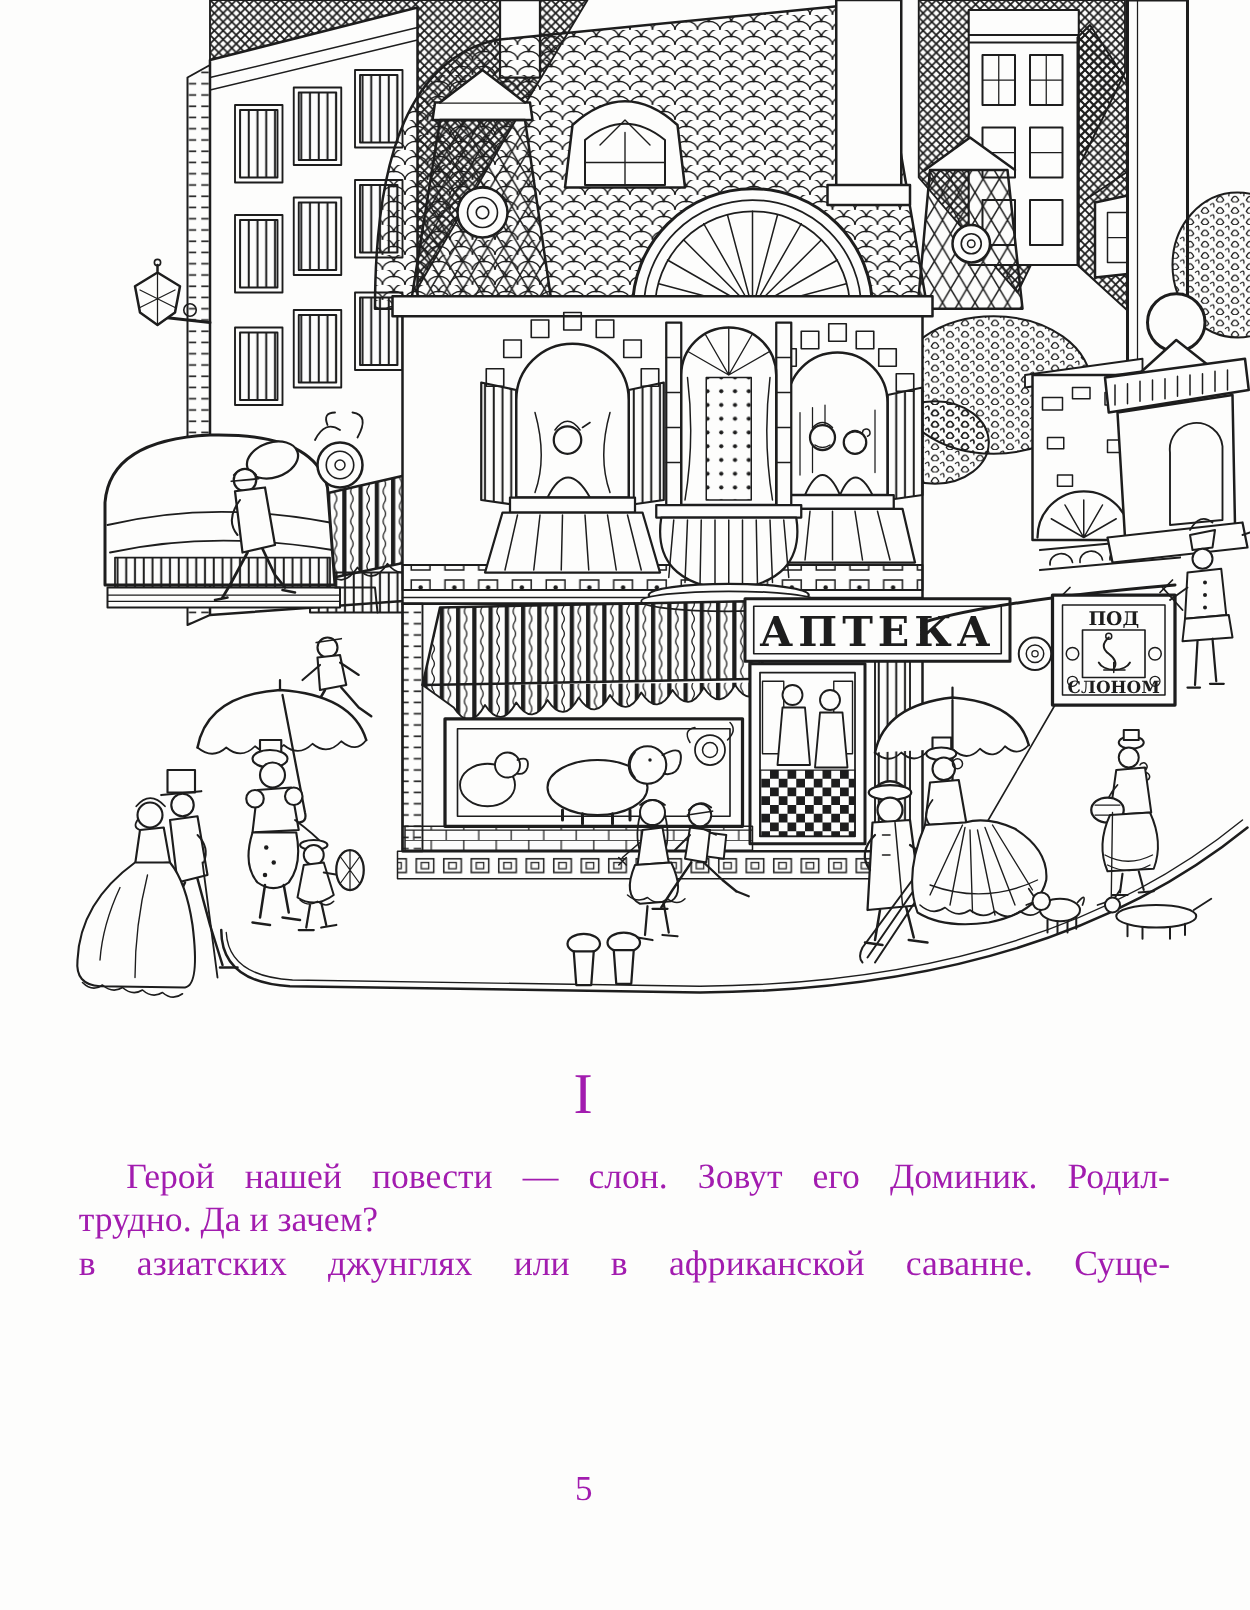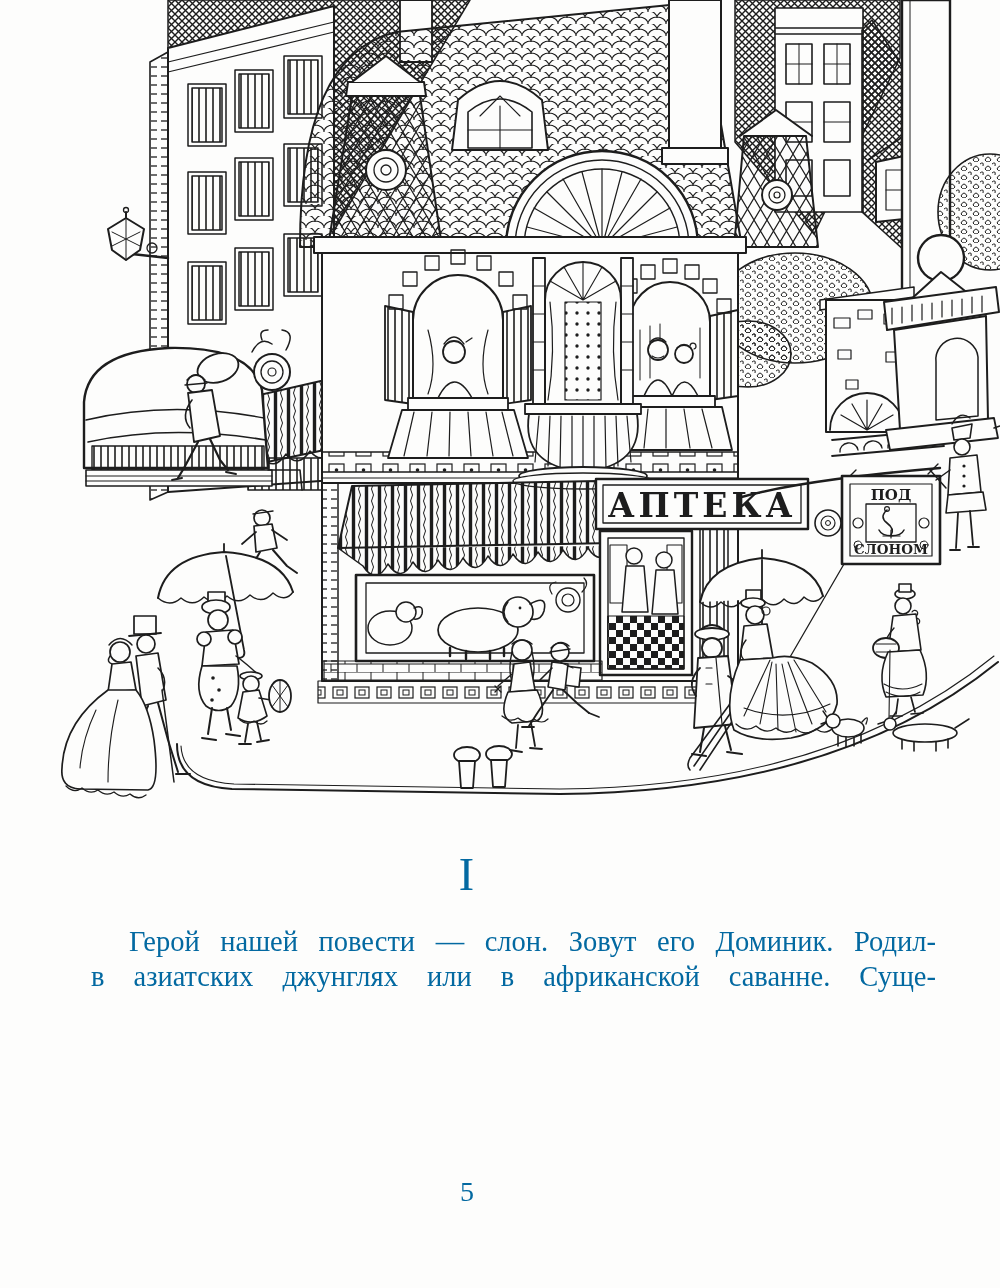--- a/index.html
+++ b/index.html
@@ -1,23 +1,23 @@
 <!DOCTYPE html>
 <html><head>
 <meta charset="utf-8">
 <style>
   html,body{margin:0;padding:0;background:#e8e8e6;}
   .page{position:relative;width:1000px;height:1288px;background:#fdfdfc;margin:0 auto;overflow:hidden;
-        font-family:"Liberation Serif",serif;color:#0369a1;}
+        font-family:"Liberation Serif",serif;color:#a21caf;}
   .illus{position:absolute;left:0;top:0;}
   .chapter{position:absolute;top:848px;left:467px;transform:translateX(-50%);
            font-size:46px;font-weight:500;letter-spacing:1px;}
   .text-block{position:absolute;left:63px;top:924px;width:873px;
               font-size:28.5px;line-height:35px;}
-  .line{white-space:nowrap;text-align:justify;text-align-last:justify;margin-left:28px;}
+  .line{white-space:nowrap;text-align:justify;text-align-last:justify;}
   .line.short{text-align-last:left;white-space:normal;}
   .line.indent{padding-left:38px;}
   .pageno{position:absolute;top:1176px;left:467px;transform:translateX(-50%);font-size:28px;}
   svg text{font-family:"DejaVu Serif","Liberation Serif",serif;}
 </style>
 </head>
 <body>
 
 <div class="page">
 
@@ -526,18 +526,19 @@
       <path d="M950,550 l10,0 M968,547 l11,0" stroke-width="1.8"></path>
     </g>
 
   </g>
 </svg>
 
 <div class="chapter">I</div>
 
 <div class="text-block">
   <div class="line indent">Герой нашей повести — слон. Зовут его Доминик. Родил-</div>
+  <div class="line short">трудно. Да и зачем?</div>
   <div class="line">в азиатских джунглях или в африканской саванне. Суще-</div>
 </div>
 
 <div class="pageno">5</div>
 
 </div>
 
 </body></html>

